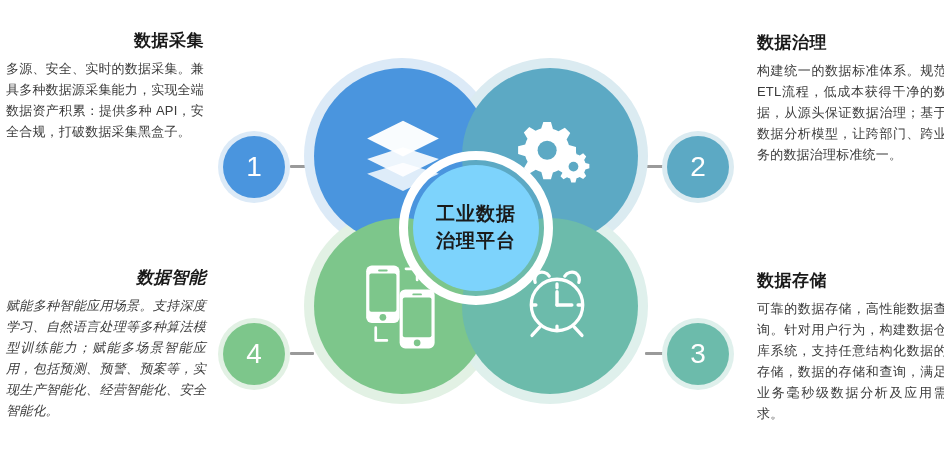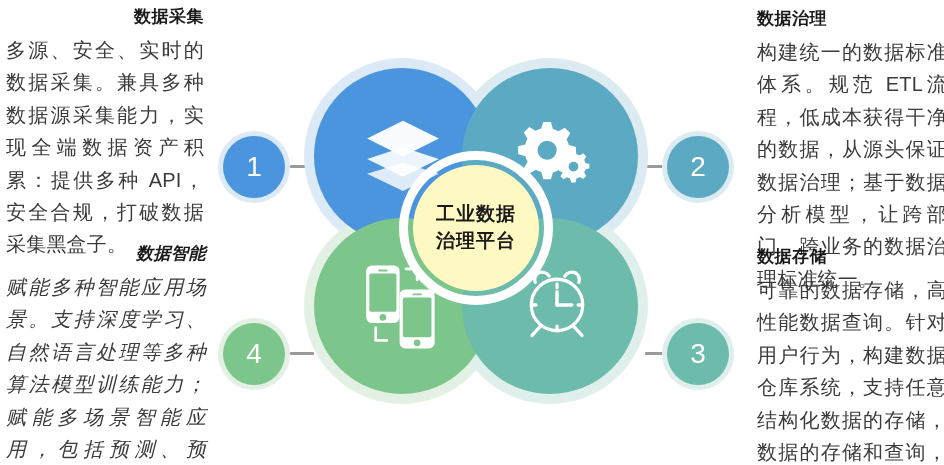--- a/index.html
+++ b/index.html
@@ -20,31 +20,32 @@
     position: absolute;
     left: 0; top: 0;
     width: 944px;
     height: 465px;
   }
 
   
   .text-block {
     position: absolute;
     width: 200px;
+    margin-top: 24px;
   }
   .tb-title {
     font-size: 17px;
     font-weight: bold;
     line-height: 1.35;
     color: #1a1a1a;
     margin: 0 0 5px 0;
     letter-spacing: 0.5px;
   }
   .tb-body {
-    font-size: 20px;
+    font-size: 13px;
     line-height: 1.62;
     color: #3b3b3b;
     margin: 0;
     letter-spacing: 0.2px;
   }
   .align-right .tb-title { text-align: right; }
   .align-left  .tb-title { text-align: left; }
   .tb-body { text-align: justify; text-justify: inter-ideograph; }
 
   #block-collect   { left: 6px;   top: 6px;  width: 198px; }
@@ -93,21 +94,21 @@
     border: 9px solid #ffffff;
     box-sizing: border-box;
   }
   .hub-core {
     position: absolute;
     left: 117px;
     top: 107px;
     width: 126px;
     height: 126px;
     border-radius: 50%;
-    background: #fef9c3;
+    background: #7dd3fc;
     display: flex;
     align-items: center;
     justify-content: center;
     flex-direction: column;
   }
   .hub-label {
     font-size: 19px;
     font-weight: bold;
     line-height: 1.42;
     color: #1a1a1a;

